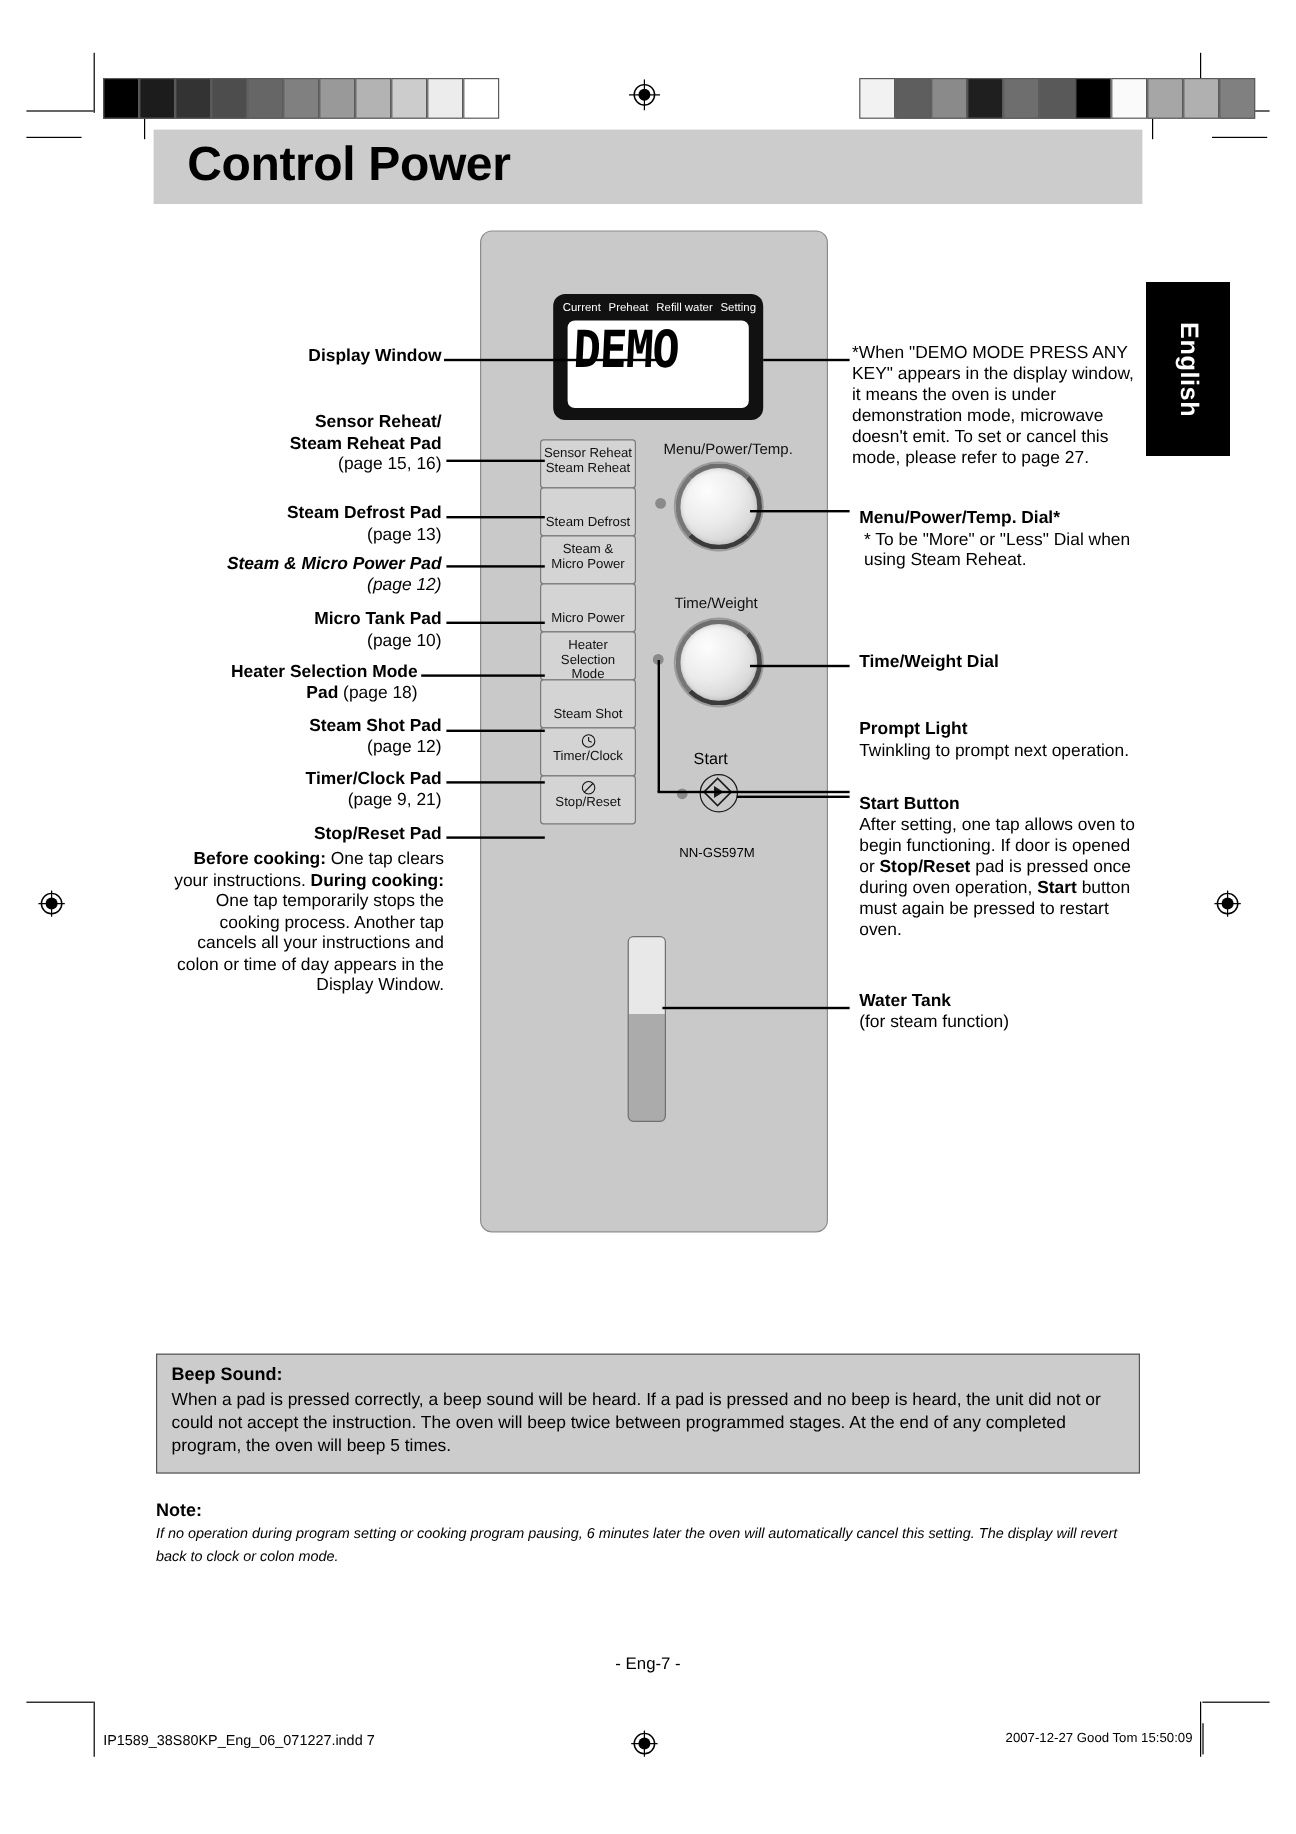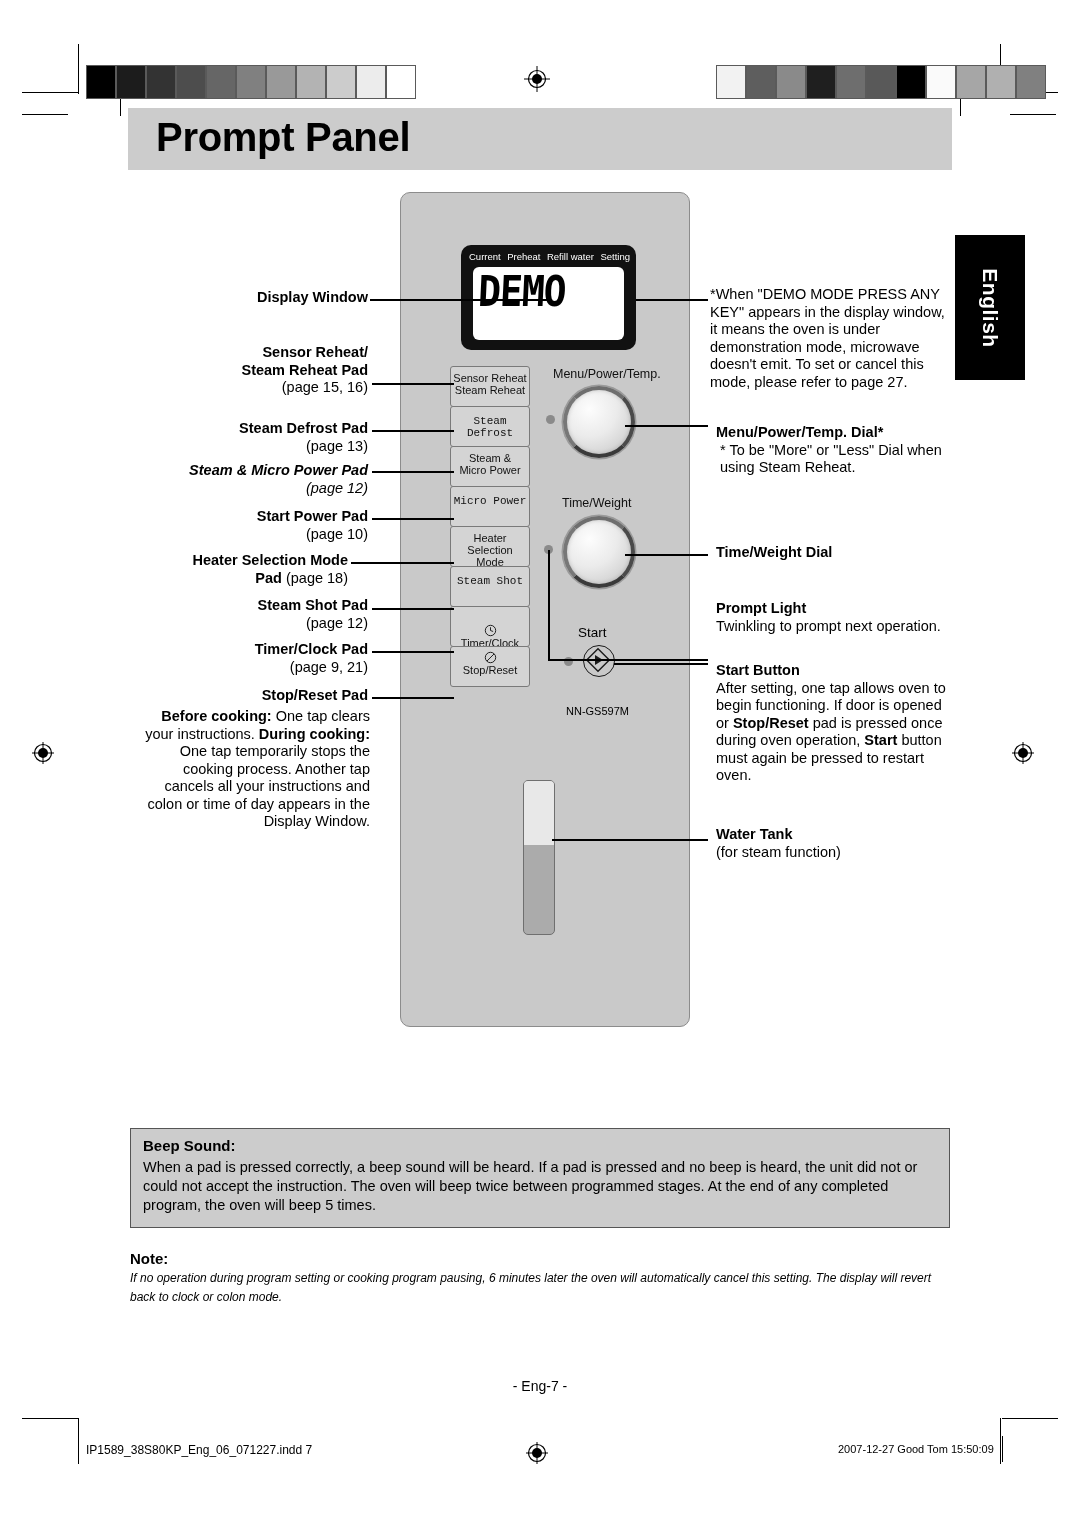--- a/index.html
+++ b/index.html
@@ -88,21 +88,21 @@
     border:1px solid #7a7a7a;
     border-radius:3px;
     margin-bottom:-1px;
     text-align:center;
     font-size:10px; line-height:11.5px;
     color:#111;
     padding:5px 2px 5px 2px;
     position:relative;
   }
   .pad.h2 { height:41px; }
-  .pad.h1 { height:41px; padding-top:8px;font-family:Liberation Mono, monospace; }
+  .pad.h1 { height:41px; padding-top:22px; }
   .pad .glyph { display:block; font-size:11px; line-height:12px; }
 
   
   .dial-label { position:absolute; font-size:12.5px; color:#111; white-space:nowrap; }
   .dial {
     position:absolute; width:72px; height:72px; border-radius:50%;
     background: radial-gradient(circle at 35% 30%, #fdfdfd 0%, #ebebeb 45%, #c3c3c3 100%);
     border:4px solid;
     border-color:#6e6e6e #4a4a4a #3a3a3a #777;
     box-shadow: 0 0 0 1.5px #9a9a9a, inset 0 0 4px rgba(0,0,0,.18);
@@ -233,21 +233,21 @@
     <div class="sw" style="background: rgb(110, 110, 110);"></div>
     <div class="sw" style="background: rgb(89, 89, 89);"></div>
     <div class="sw" style="background: rgb(0, 0, 0);"></div>
     <div class="sw" style="background: rgb(250, 250, 250);"></div>
     <div class="sw" style="background: rgb(166, 166, 166);"></div>
     <div class="sw" style="background: rgb(176, 176, 176);"></div>
     <div class="sw" style="background: rgb(128, 128, 128);"></div>
   </div>
 
 <div class="abs" id="title-bar">
-  <div id="title-text">Prompt Panel</div>
+  <div id="title-text">Control Power</div>
 </div>
 
 <div class="abs" id="lang-tab">
   <span>English</span>
 </div>
 
 <div class="abs" id="panel"></div>
 
 <div class="abs" id="display-window">
   <div id="display-indicators">
@@ -276,21 +276,21 @@
   <div class="pad h1">
     <span class="glyph">Micro Power</span>
   </div>
   <div class="pad h2">
     <span class="glyph">Heater</span>
     <span class="glyph">Selection Mode</span>
   </div>
   <div class="pad h1">
     <span class="glyph">Steam Shot</span>
   </div>
-  <div class="pad h2" style="padding-top:16px;">
+  <div class="pad h2" style="padding-top:4px;">
     <span class="glyph">
       <svg width="13" height="13" viewBox="0 0 20 20" style="vertical-align:middle;">
         <circle cx="10" cy="10" r="8" fill="none" stroke="#111" stroke-width="1.4"></circle>
         <line x1="10" y1="10" x2="10" y2="5" stroke="#111" stroke-width="1.4"></line>
         <line x1="10" y1="10" x2="14" y2="11.5" stroke="#111" stroke-width="1.4"></line>
       </svg>
     </span>
     <span class="glyph">Timer/Clock</span>
   </div>
   <div class="pad h2" style="padding-top:3px;">
@@ -358,21 +358,21 @@
   <div class="ttl">Steam Defrost Pad</div>
   <div>(page 13)</div>
 </div>
 
 <div class="callout left-col abs" style="left:100px;top:462px;width:268px;font-style:italic;">
   <div class="ttl">Steam &amp; Micro Power Pad</div>
   <div>(page 12)</div>
 </div>
 
 <div class="callout left-col abs" style="left:118px;top:508px;">
-  <div class="ttl">Start Power Pad</div>
+  <div class="ttl">Micro Tank Pad</div>
   <div>(page 10)</div>
 </div>
 
 <div class="callout left-col abs" style="left:100px;top:552px;width:248px;">
   <div class="ttl">Heater Selection Mode</div>
   <div><b>Pad</b> <span>(page 18)</span></div>
 </div>
 
 <div class="callout left-col abs" style="left:118px;top:597px;">
   <div class="ttl">Steam Shot Pad</div>

